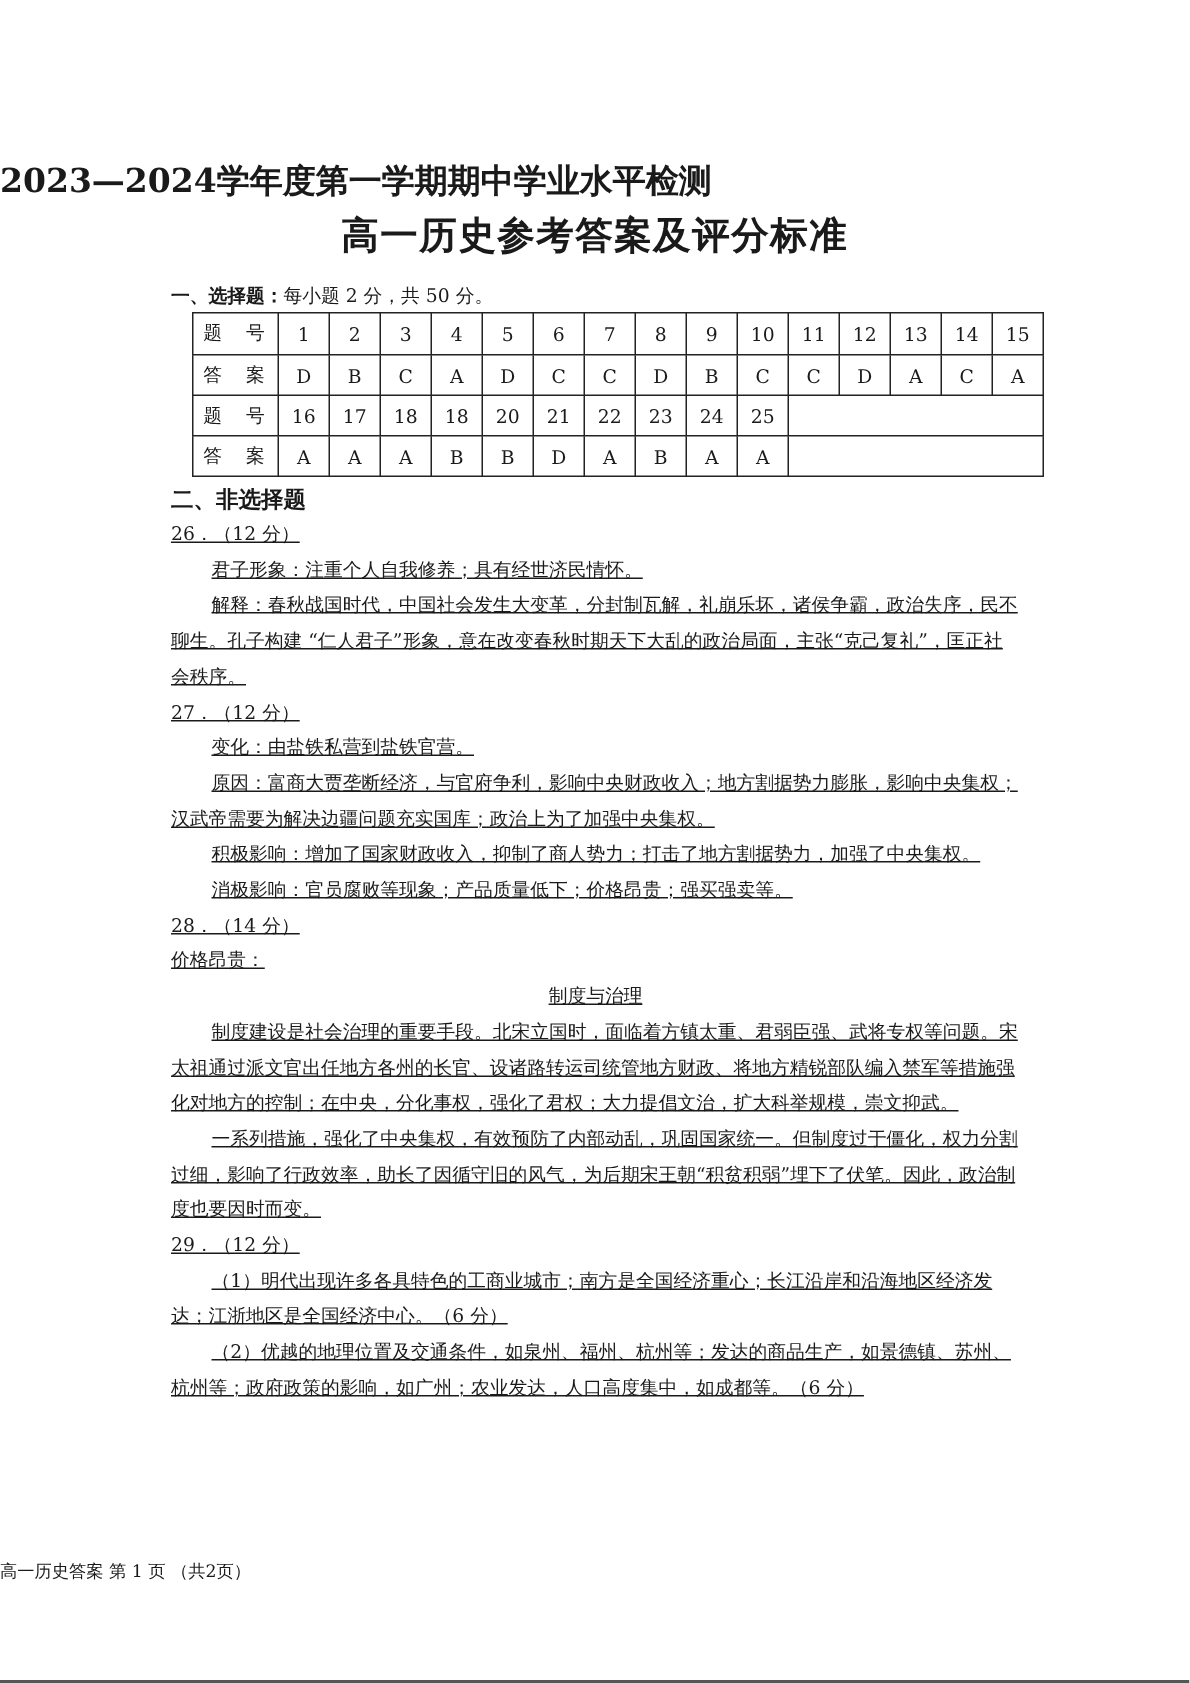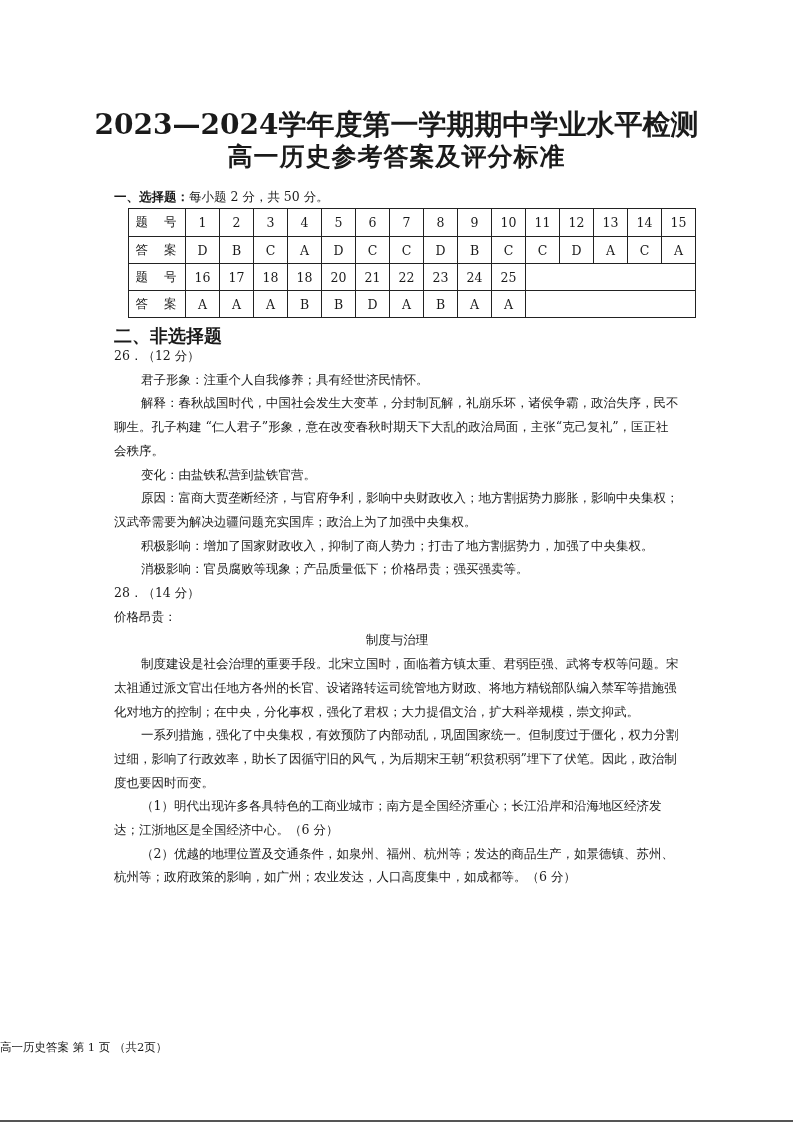--- a/index.html
+++ b/index.html
@@ -1,33 +1,33 @@
 <!DOCTYPE html>
 <html><head>
 <meta charset="utf-8">
 <style>
   html, body { margin: 0; padding: 0; background: #ffffff; }
   body { width: 793px; height: 1122px; position: relative; overflow: hidden;
          font-family: "DejaVu Serif", "Liberation Serif", serif; color: #1a1a1a; }
-  .title1 { position: absolute; top: 106px; left: 0; width: 793px; text-align: center;
-            font-size: 28px; font-weight: bold; letter-spacing: 0px; }
+  .title1 { position: absolute; top: 106px; left: 0; width: 793px; text-align: left;
+            font-size: 22px; font-weight: bold; letter-spacing: 0px; }
   .title2 { position: absolute; top: 140px; left: 0; width: 793px; text-align: center;
             font-size: 25px; font-weight: bold; letter-spacing: 1px; }
   .sec1 { position: absolute; top: 189px; left: 114px; font-size: 12.5px; }
   .bold { font-weight: bold; font-family: Liberation Mono, monospace; }
   table.ans { position: absolute; top: 208px; left: 128px; border-collapse: collapse;
               font-size: 12.5px; }
   table.ans td { border: 1px solid #222; height: 26px; padding: 0; text-align: center;
                  width: 33px; }
   table.ans td.hdr { width: 52px; letter-spacing: 6px; padding-left: 4px; }
   table.ans tr.top-row td { height: 27px; }
   table.ans td.blank { width: auto; }
-  .sec2 { position: absolute; top: 324px; left: 114px; font-size: 18px; }
+  .sec2 { position: absolute; top: 324px; left: 114px; font-size: 15px; }
   .body { position: absolute; top: 344px; left: 114px; width: 566px;
-          font-size: 12.5px; line-height: 23.7px; }
+          font-size: 12.5px; line-height: 23.7px; text-decoration: underline; }
   .body p { margin: 0; }
   .ind { text-indent: 27px; }
   .center { text-align: center; }
   .footer { position: absolute; top: 1040px; left: 0; width: 724px; text-align: left;
             font-size: 11.5px; }
   .bottom-bar { position: absolute; left: 0; bottom: 0; width: 793px; height: 2px;
                 background: #555; }
 </style>
 </head>
 <body>
@@ -107,27 +107,29 @@
   </tr>
 </tbody>
   </table>
 
 <div class="sec2 bold">二、非选择题</div>
 
 <div class="body">
   <p>26．（12 分）</p>
   <p class="ind">君子形象：注重个人自我修养；具有经世济民情怀。</p>
   <p class="ind">解释：春秋战国时代，中国社会发生大变革，分封制瓦解，礼崩乐坏，诸侯争霸，政治失序，民不聊生。孔子构建 “仁人君子”形象，意在改变春秋时期天下大乱的政治局面，主张“克己复礼”，匡正社会秩序。</p>
+  <p>27．（12 分）</p>
   <p class="ind">变化：由盐铁私营到盐铁官营。</p>
   <p class="ind">原因：富商大贾垄断经济，与官府争利，影响中央财政收入；地方割据势力膨胀，影响中央集权；汉武帝需要为解决边疆问题充实国库；政治上为了加强中央集权。</p>
   <p class="ind">积极影响：增加了国家财政收入，抑制了商人势力；打击了地方割据势力，加强了中央集权。</p>
   <p class="ind">消极影响：官员腐败等现象；产品质量低下；价格昂贵；强买强卖等。</p>
   <p>28．（14 分）</p>
   <p>价格昂贵：</p>
   <p class="center">制度与治理</p>
   <p class="ind">制度建设是社会治理的重要手段。北宋立国时，面临着方镇太重、君弱臣强、武将专权等问题。宋太祖通过派文官出任地方各州的长官、设诸路转运司统管地方财政、将地方精锐部队编入禁军等措施强化对地方的控制；在中央，分化事权，强化了君权；大力提倡文治，扩大科举规模，崇文抑武。</p>
   <p class="ind">一系列措施，强化了中央集权，有效预防了内部动乱，巩固国家统一。但制度过于僵化，权力分割过细，影响了行政效率，助长了因循守旧的风气，为后期宋王朝“积贫积弱”埋下了伏笔。因此，政治制度也要因时而变。</p>
+  <p>29．（12 分）</p>
   <p class="ind">（1）明代出现许多各具特色的工商业城市；南方是全国经济重心；长江沿岸和沿海地区经济发达；江浙地区是全国经济中心。（6 分）</p>
   <p class="ind">（2）优越的地理位置及交通条件，如泉州、福州、杭州等；发达的商品生产，如景德镇、苏州、杭州等；政府政策的影响，如广州；农业发达，人口高度集中，如成都等。（6 分）</p>
 </div>
 
 <div class="footer">高一历史答案 第 1 页 （共2页）</div>
 <div class="bottom-bar"></div>
 
 </body></html>

